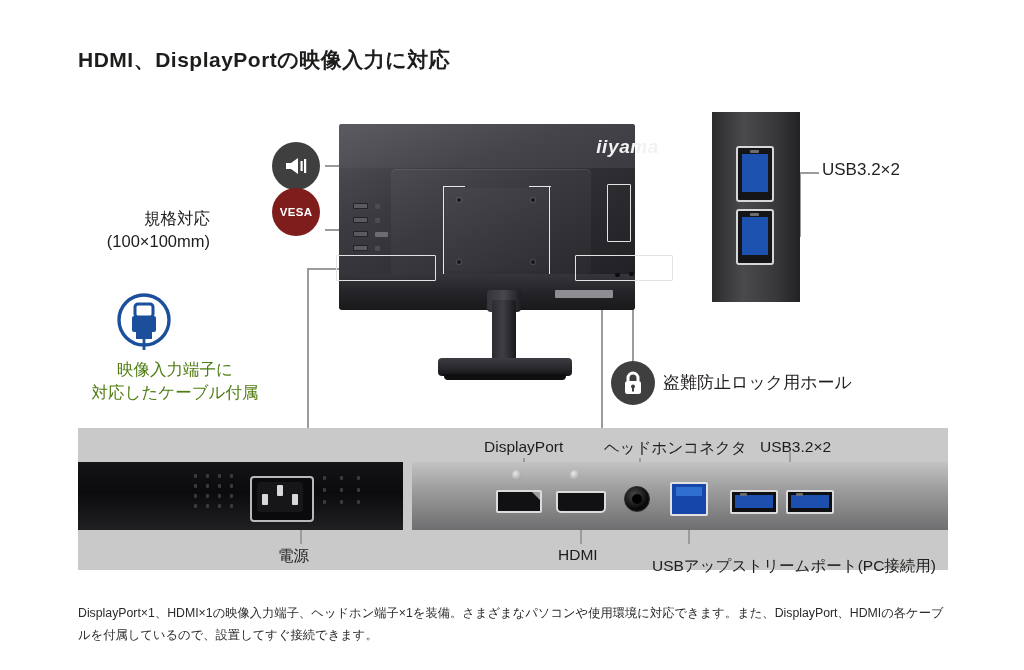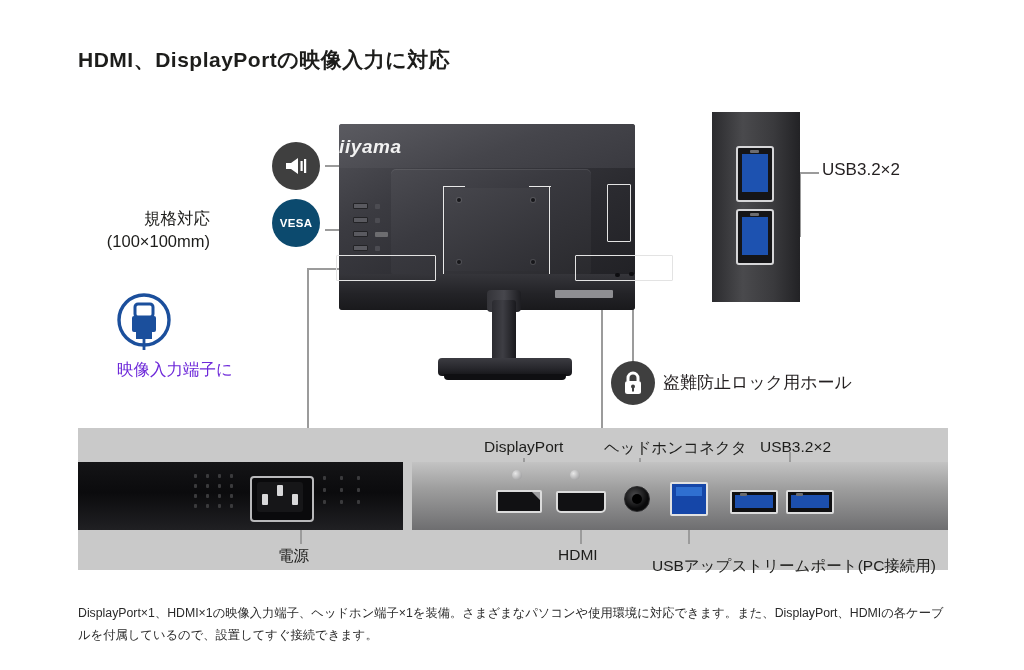--- a/index.html
+++ b/index.html
@@ -22,50 +22,50 @@
     font-size:16.5px;line-height:1.38;color:#1d1d1b;text-align:right;white-space:nowrap;
   }
   #spk-label{left:60px;top:144px;width:150px;}
   #vesa-label{left:20px;top:207px;width:190px;}
 
   
   .badge{
     border-radius:50%;background:#4d4d4d;display:flex;align-items:center;justify-content:center;
   }
   #spk-badge{left:272px;top:142px;width:48px;height:48px;background:#3f3f3f;}
-  #vesa-badge{left:272px;top:199px;width:48px;height:48px;background:#0c4a6e;}
+  #vesa-badge{left:272px;top:188px;width:48px;height:48px;background:#7f1d1d;}
   #vesa-badge span{color:#fff;font-size:11.5px;font-weight:bold;letter-spacing:.3px;}
   #lock-badge{left:611px;top:361px;width:44px;height:44px;background:#3f3f3f;}
   #lock-label{left:663px;top:371px;font-size:17px;white-space:nowrap;}
 
   
   #cable-icon{left:113px;top:292px;width:62px;height:62px;}
   #cable-text{
     left:60px;top:358px;width:230px;text-align:center;
-    font-size:16.5px;line-height:1.42;color:#6d28d9;font-weight:500;white-space:nowrap;
+    font-size:16.5px;line-height:1.42;color:#4d7c0f;font-weight:500;white-space:nowrap;
   }
 
   
   .lead{background:#9b9b9b;}
   .lead-h{height:1.6px;}
   .lead-v{width:1.6px;}
 
   
   #monitor{left:339px;top:124px;width:296px;height:186px;}
   .mon-panel{
     position:absolute;inset:0;border-radius:3px;
     background:linear-gradient(150deg,#54545a 0%,#3b3b41 30%,#2b2b30 62%,#1e1e22 100%);
   }
   .mon-top{
     position:absolute;left:0;top:0;width:100%;height:44px;border-radius:3px 3px 0 0;
     background:linear-gradient(160deg,#5b5b61 0%,#45454b 55%,#3a3a40 100%);
   }
   #iiyama-logo{
-    position:absolute;left:0;top:12px;width:100%;text-align:left;
-    color:#f2f2f2;font-size:19px;font-style:italic;font-weight:bold;letter-spacing:.6px;
+    position:absolute;left:0;top:12px;width:100%;text-align:right;
+    color:#f2f2f2;font-size:19px;font-style:italic;font-weight:bold;letter-spacing:.6px;padding-left:24px;
   }
   .mon-hump{
     position:absolute;left:52px;top:45px;width:200px;height:105px;border-radius:5px 5px 2px 2px;
     background:linear-gradient(155deg,#4b4b51 0%,#3a3a40 40%,#2a2a2e 100%);
     box-shadow:inset 0 1px 0 rgba(255,255,255,.09);
   }
   .vesa-plate{
     position:absolute;left:106px;top:64px;width:103px;height:83px;
     background:linear-gradient(155deg,#46464c,#2e2e33);
   }
@@ -165,20 +165,21 @@
   <svg width="62" height="62" viewBox="0 0 62 62" aria-hidden="true">
     <circle cx="31" cy="28" r="25" fill="none" stroke="#1b4f9c" stroke-width="3.4"></circle>
     <rect x="22" y="12" width="18" height="13" rx="3" fill="none" stroke="#1b4f9c" stroke-width="3"></rect>
     <rect x="19" y="24" width="24" height="16" rx="2" fill="#1b4f9c"></rect>
     <rect x="23" y="40" width="16" height="7" fill="#1b4f9c"></rect>
     <rect x="29.6" y="46" width="2.8" height="12" fill="#1b4f9c"></rect>
   </svg>
 </div>
 <div class="abs" id="cable-text">
   <div>映像入力端子に</div>
+  <div>対応したケーブル付属</div>
 </div>
 
 <div class="abs lead lead-h" style="left:325px;top:165px;width:95px;"></div>
 <div class="abs lead lead-v" style="left:418px;top:165px;height:48px;"></div>
 
 <div class="abs lead lead-h" style="left:325px;top:229px;width:115px;"></div>
 
 <div class="abs lead lead-h" style="left:307px;top:268px;width:88px;"></div>
 <div class="abs lead lead-v" style="left:307px;top:268px;height:195px;"></div>
 

